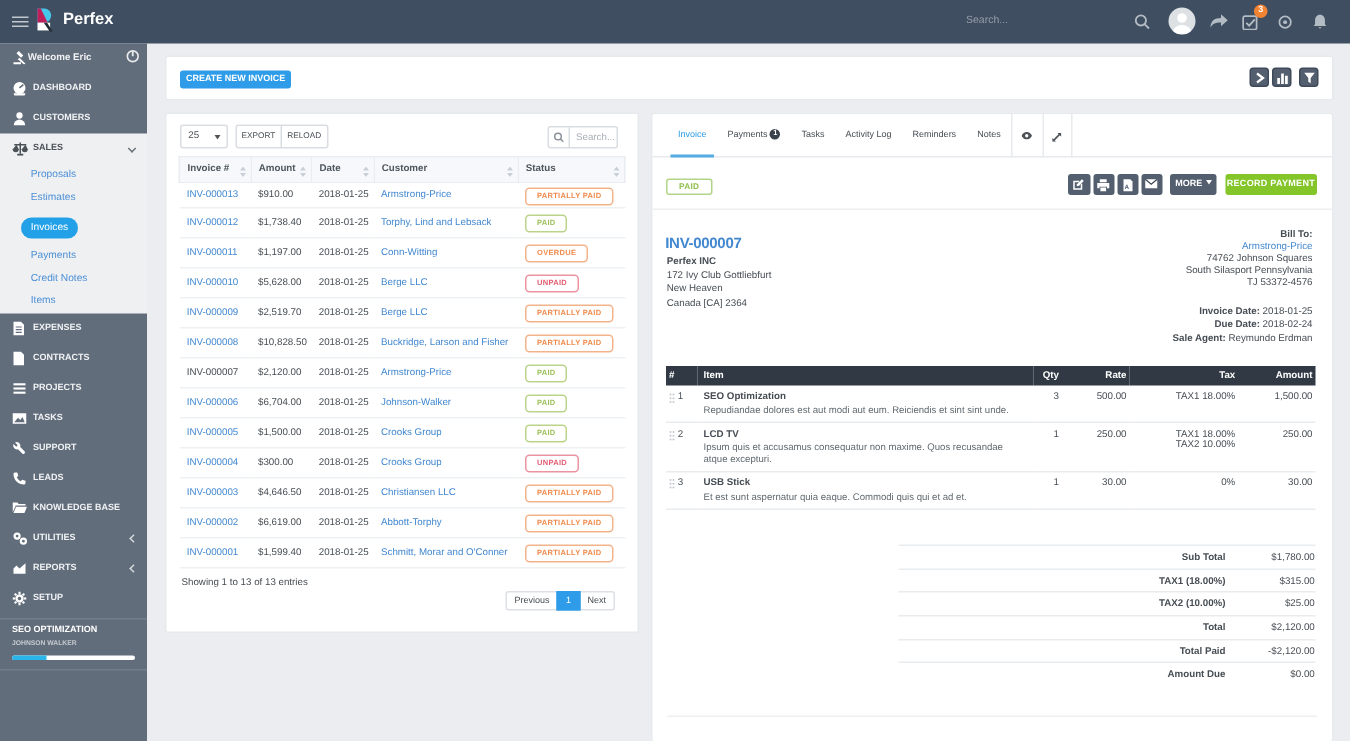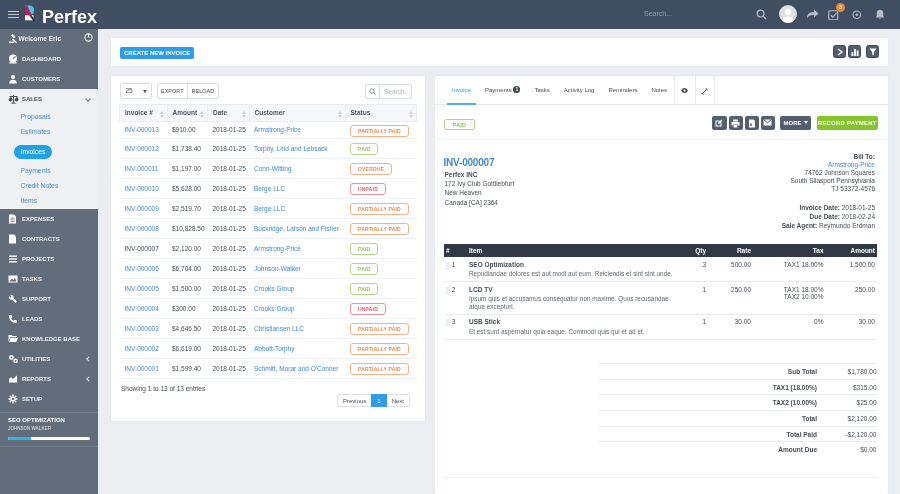--- a/index.html
+++ b/index.html
@@ -3,21 +3,21 @@
 <meta charset="utf-8">
 <style>
 * { margin:0; padding:0; box-sizing:border-box; }
 html,body { width:900px; height:494px; overflow:hidden; font-family:"Liberation Sans", sans-serif; }
 body { position:relative; background:#ebedf0; }
 a { text-decoration:none; color:#4288d0; }
 .topbar { position:absolute; left:0; top:0; width:900px; height:29px; background:#404e61; }
 .hamb { position:absolute; left:8px; top:10.5px; width:11px; }
 .hamb div { height:1px; background:#c2c8ce; margin-bottom:2.4px; }
 .logo { position:absolute; left:24px; top:5px; }
-.logotext { position:absolute; left:42px; top:7px; color:#fff; font-size:18px; font-weight:bold; }
+.logotext { position:absolute; left:42px; top:7px; color:#fff; font-size:11px; font-weight:bold; }
 .search-txt { position:absolute; left:644px; top:10px; color:#939da7; font-size:7px; }
 .tbi { position:absolute; top:5px; }
 .avatar { position:absolute; left:779px; top:5px; width:18px; height:18px; border-radius:50%; background:#dde1e4; overflow:hidden; }
 .badge3 { position:absolute; left:836px; top:3px; width:9px; height:9px; border-radius:50%; background:#f28332; color:#fff; font-size:6px; font-weight:bold; text-align:center; line-height:9px; }
 
 .sidebar { position:absolute; left:0; top:29px; width:98px; height:465px; background:#626d7c; }
 .mi { position:relative; height:20px; line-height:20px; color:#f0f2f3; font-size:6px; font-weight:bold; padding-left:22px; letter-spacing:0; }
 .mi svg { position:absolute; left:8px; top:5px; }
 .welcome { height:20px; line-height:20px; font-size:6.5px; padding-left:18.5px; }
 .welcome svg { top:4px; }

